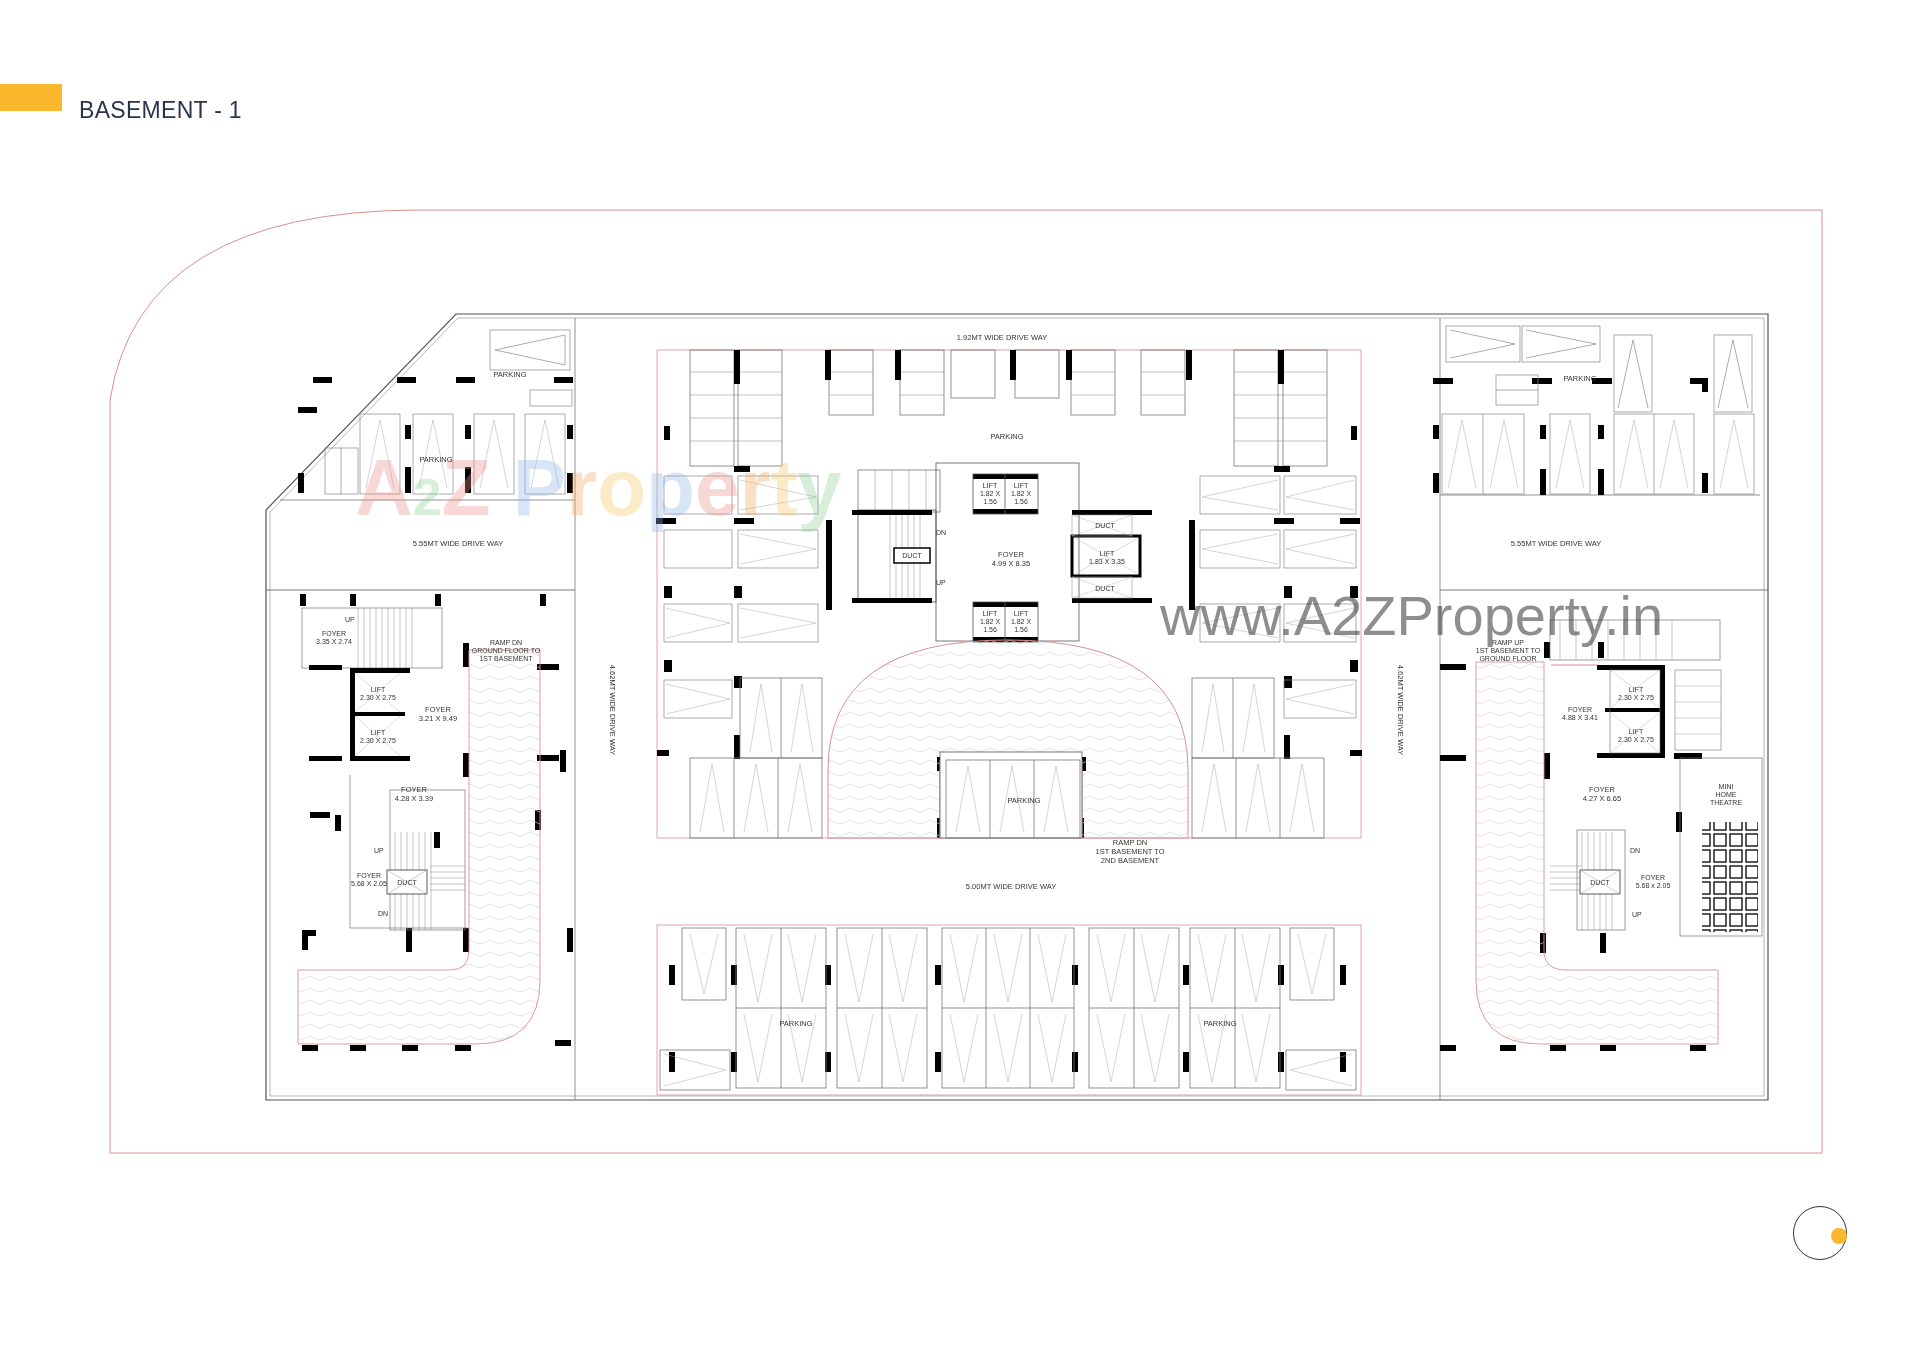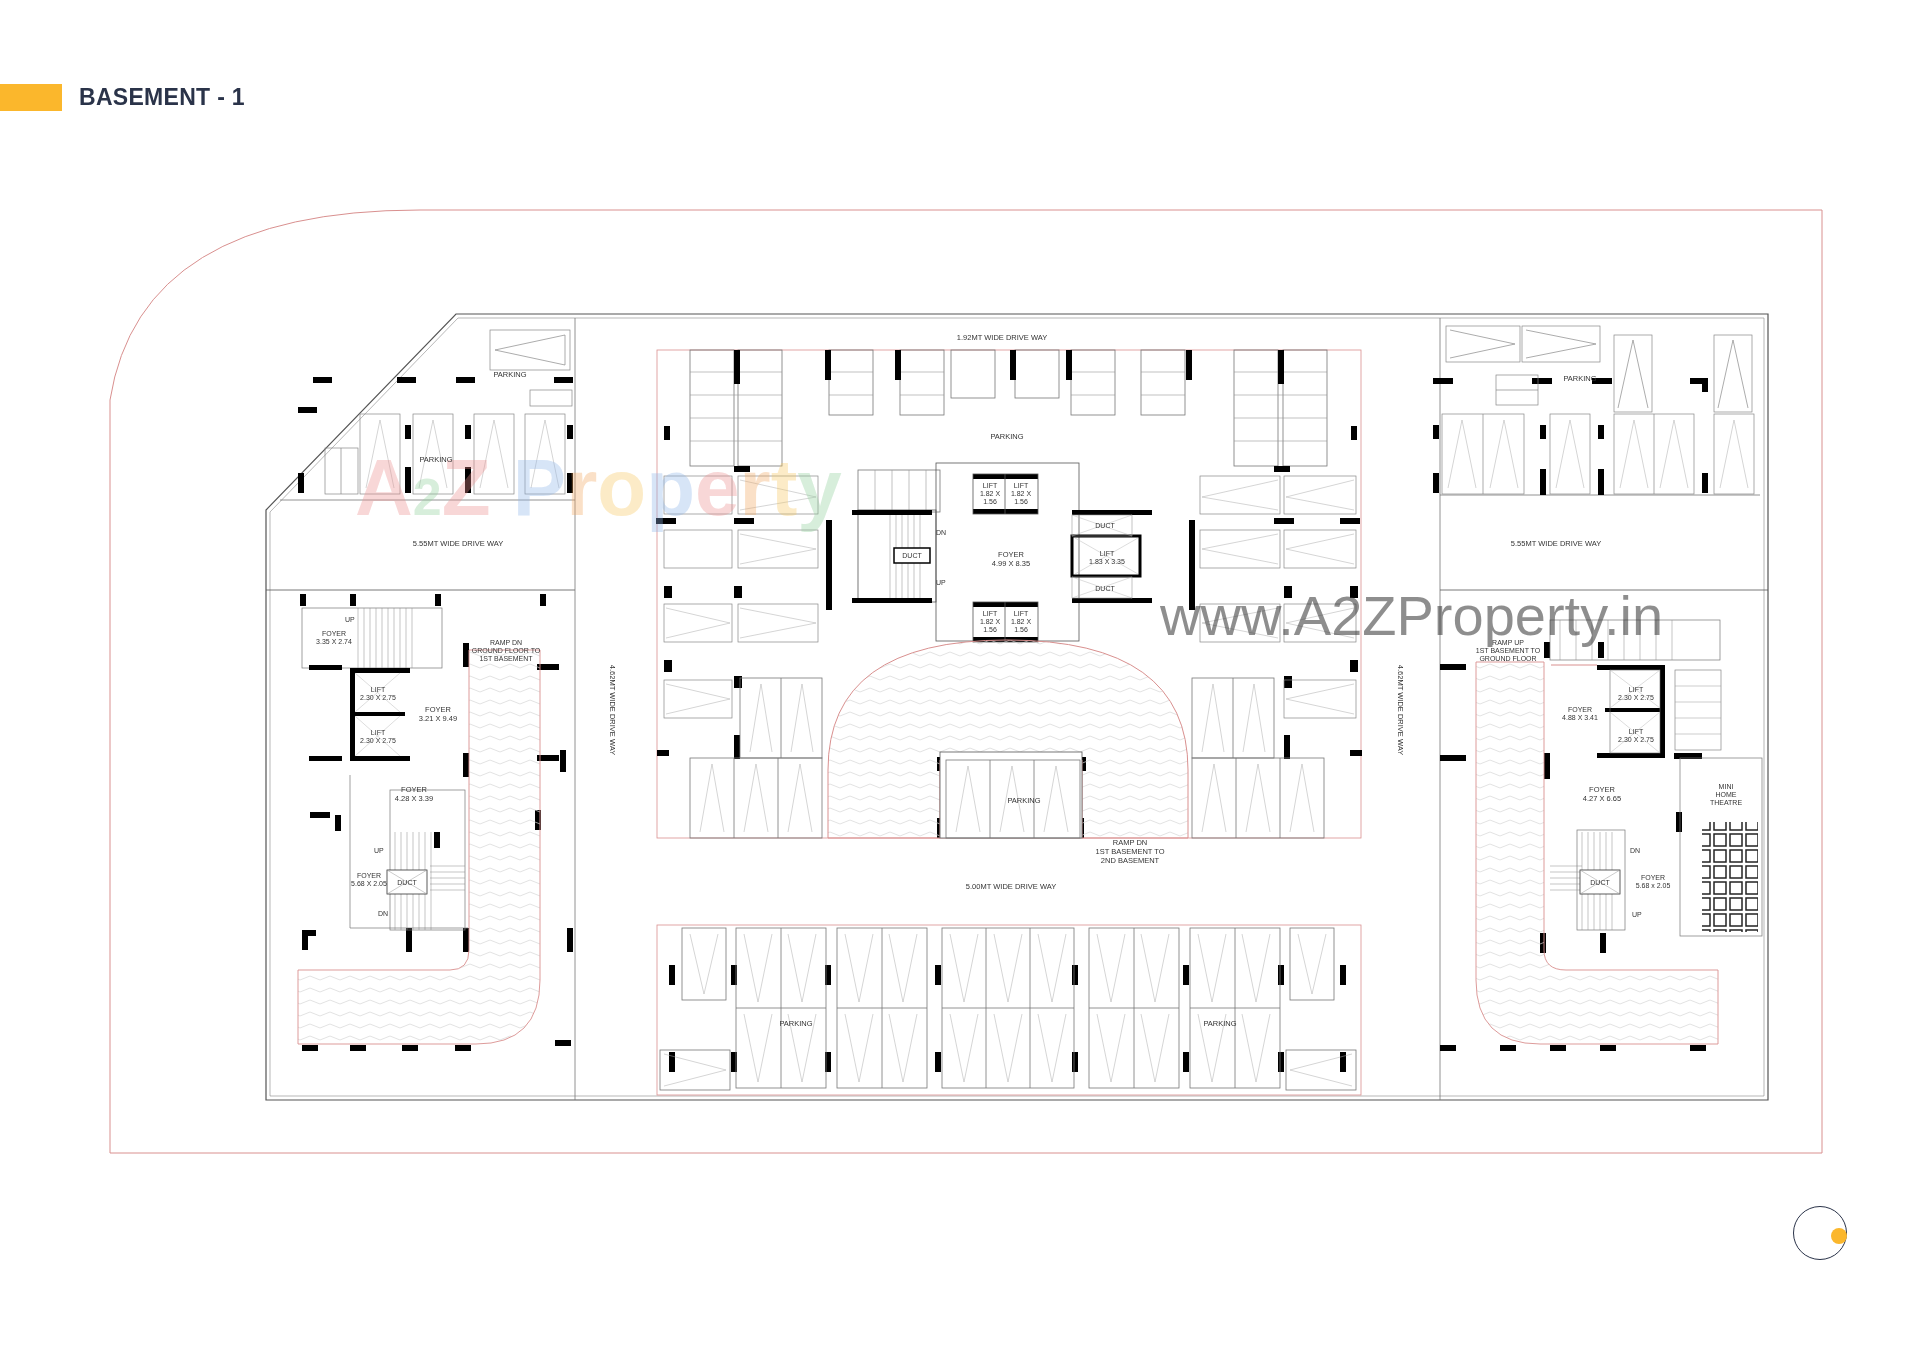--- a/index.html
+++ b/index.html
@@ -1,18 +1,18 @@
 <!DOCTYPE html>
 <html><head>
 <meta charset="utf-8">
 <style>
   html,body{margin:0;padding:0;background:#ffffff;}
   body{width:1920px;height:1356px;position:relative;overflow:hidden;font-family:"Liberation Sans",sans-serif;}
   .accent-bar{position:absolute;left:0;top:84px;width:62px;height:27px;background:#fbb72c;}
-  .page-title{position:absolute;left:79px;top:84px;font-size:23px;font-weight:bold;color:#2a3349;letter-spacing:0.3px;line-height:27px;font-family:"Liberation Sans",sans-serif;}
+  .page-title{position:absolute;left:79px;top:97px;font-size:23px;font-weight:normal;color:#2a3349;letter-spacing:0.3px;line-height:27px;font-family:"Liberation Sans",sans-serif;}
   .plan{position:absolute;left:0;top:0;width:1920px;height:1356px;}
   .plan text{font-family:"Liberation Sans",sans-serif;fill:#333;}
   .lbl{font-size:7.5px;}
   .lblS{font-size:7px;}
   .wm1{font-family:"Liberation Sans",sans-serif;font-size:80px;font-weight:bold;opacity:0.35;}
   .wm2{font-family:"Liberation Sans",sans-serif;font-size:56px;fill:#bbbbbb;opacity:0.55;}
   .logo-mark{position:absolute;left:1793px;top:1206px;width:54px;height:54px;border:1.5px solid #2a3349;border-radius:50%;box-sizing:border-box;}
   .logo-dot{position:absolute;left:1831px;top:1228px;width:16px;height:16px;border-radius:50%;background:#fbb72c;}
   .page-number{position:absolute;left:1872px;top:1308px;font-size:20px;font-weight:bold;color:#9a9a9a;font-family:"Liberation Sans",sans-serif;margin-top:48px;}
 </style>

